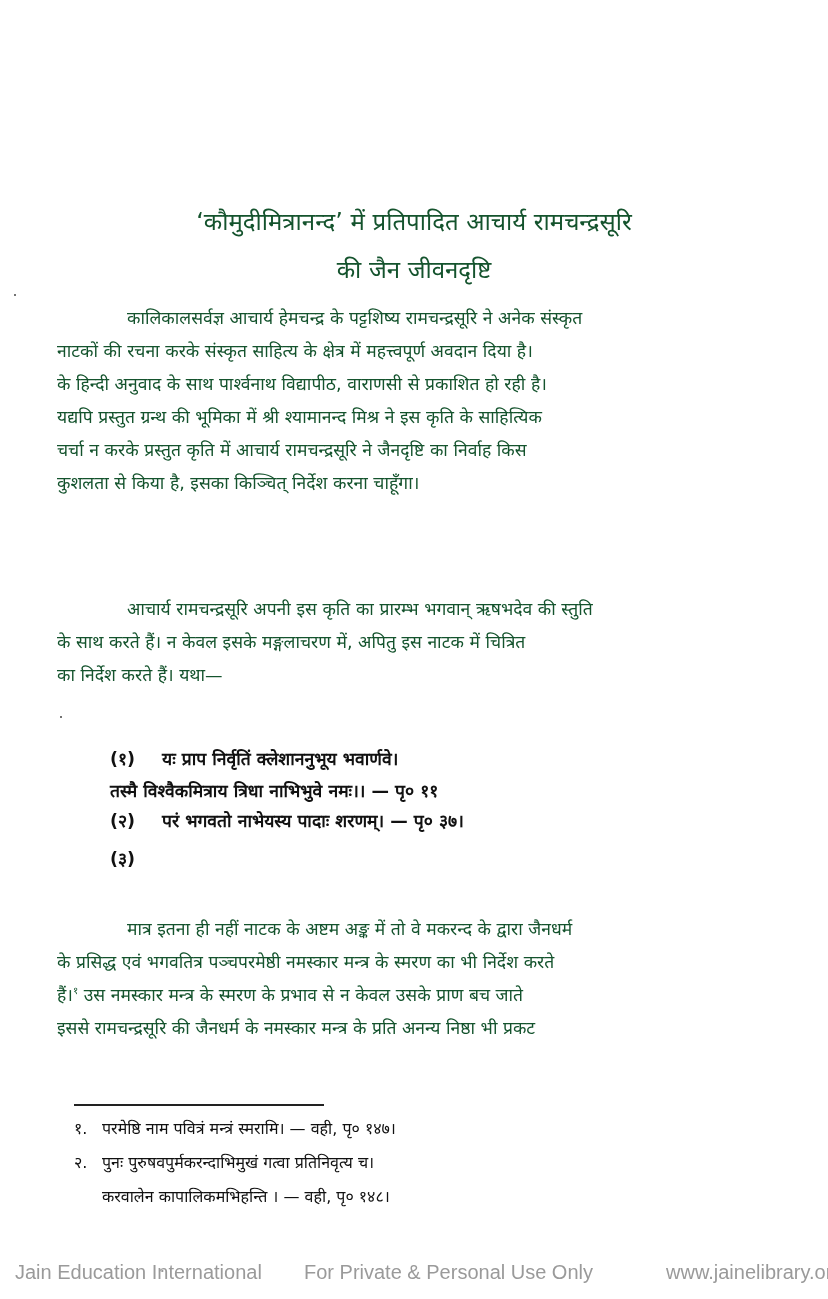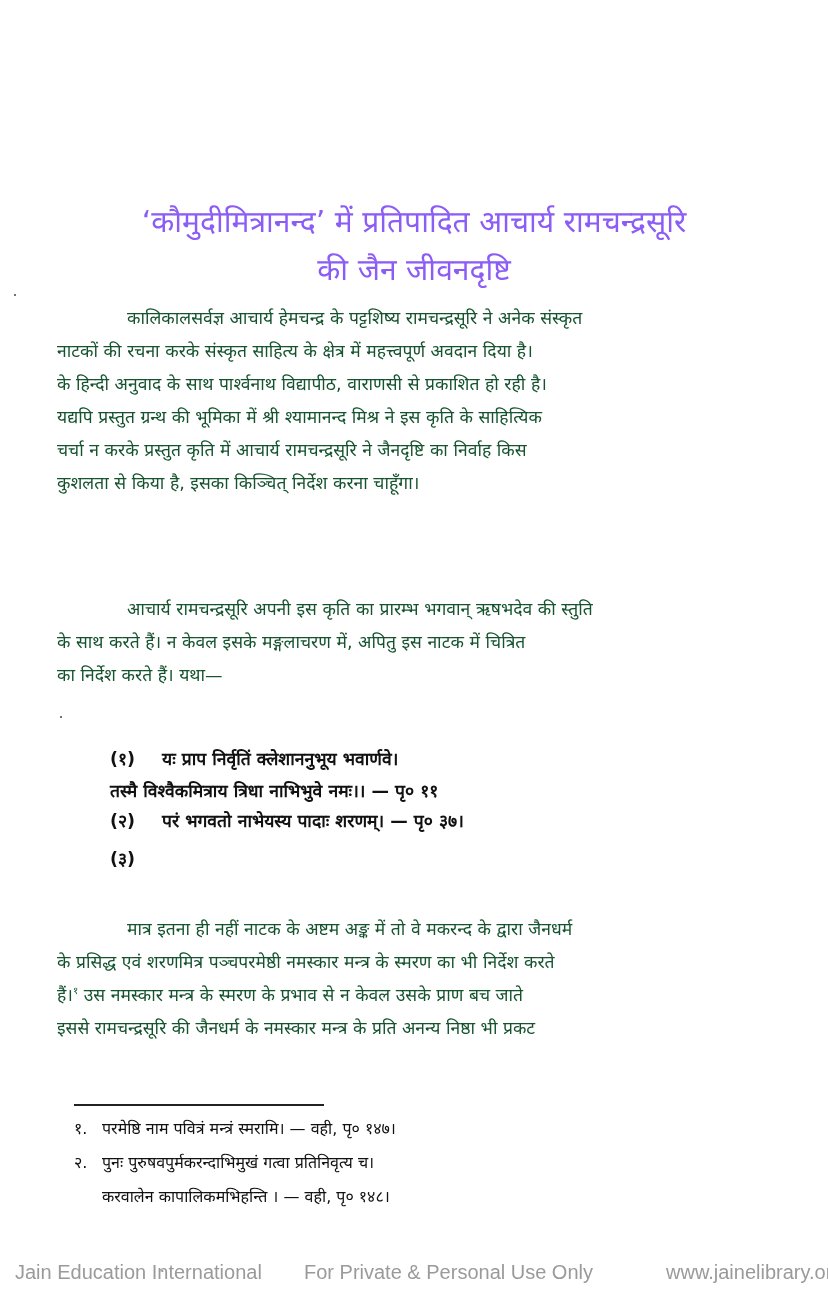--- a/index.html
+++ b/index.html
@@ -1,20 +1,20 @@
 <!DOCTYPE html>
 <html><head>
 <meta charset="utf-8">
 <style>
   html, body { margin: 0; padding: 0; background: #ffffff; }
   body { width: 828px; height: 1299px; position: relative; overflow: hidden;
          font-family: "DejaVu Sans", sans-serif; color: #111; }
   .page { position: absolute; left: 0; top: 0; width: 828px; height: 1299px; }
   .title { position: absolute; left: 40px; width: 748px; top: 198px; text-align: center;
-           font-family: "DejaVu Sans", sans-serif; font-size: 30px; line-height: 48px; color: #8b5cf6; }
+           font-family: "DejaVu Sans", sans-serif; font-size: 24px; line-height: 48px; color: #14532d; }
   .body-block { position: absolute; left: 57px; width: 705px; font-size: 17.5px; color: #14532d; }
   .para { margin: 0; line-height: 33px; text-align: justify; text-align-last: left; }
   .para .line { display: block; white-space: nowrap; }
   .indent { padding-left: 70px; }
   .verses { position: absolute; left: 110px; width: 660px; top: 740px; font-size: 17.5px; color: #111; font-weight: bold; }
   .verse { display: flex; line-height: 38px; }
   .verse .num { width: 52px; flex: none; }
   .verse .text { white-space: nowrap; }
   .rule { position: absolute; left: 74px; top: 1104px; width: 250px; border-top: 2px solid #222; }
   .footnotes { position: absolute; left: 74px; top: 1112px; font-size: 16px; color: #111; }
@@ -72,21 +72,21 @@
       <span class="text">परं भगवतो नाभेयस्य पादाः शरणम्। — पृ० ३७।</span>
     </div>
     <div class="verse">
       <span class="num">(३)</span>
     </div>
   </div>
 
   <div class="body-block" style="top:913px;">
     <p class="para">
       <span class="line indent">मात्र इतना ही नहीं नाटक के अष्टम अङ्क में तो वे मकरन्द के द्वारा जैनधर्म</span>
-      <span class="line">के प्रसिद्ध एवं शरणमित्र पञ्चपरमेष्ठी नमस्कार मन्त्र के स्मरण का भी निर्देश करते</span>
+      <span class="line">के प्रसिद्ध एवं भगवतित्र पञ्चपरमेष्ठी नमस्कार मन्त्र के स्मरण का भी निर्देश करते</span>
       <span class="line"><span>हैं।</span><span class="fnref">१</span> <span>उस नमस्कार मन्त्र के स्मरण के प्रभाव से न केवल उसके प्राण बच जाते</span></span>
       <span class="line">इससे रामचन्द्रसूरि की जैनधर्म के नमस्कार मन्त्र के प्रति अनन्य निष्ठा भी प्रकट</span>
     </p>
   </div>
 
   <div class="rule"></div>
 
   <div class="footnotes">
     <div class="fn">
       <span class="num">१.</span>

